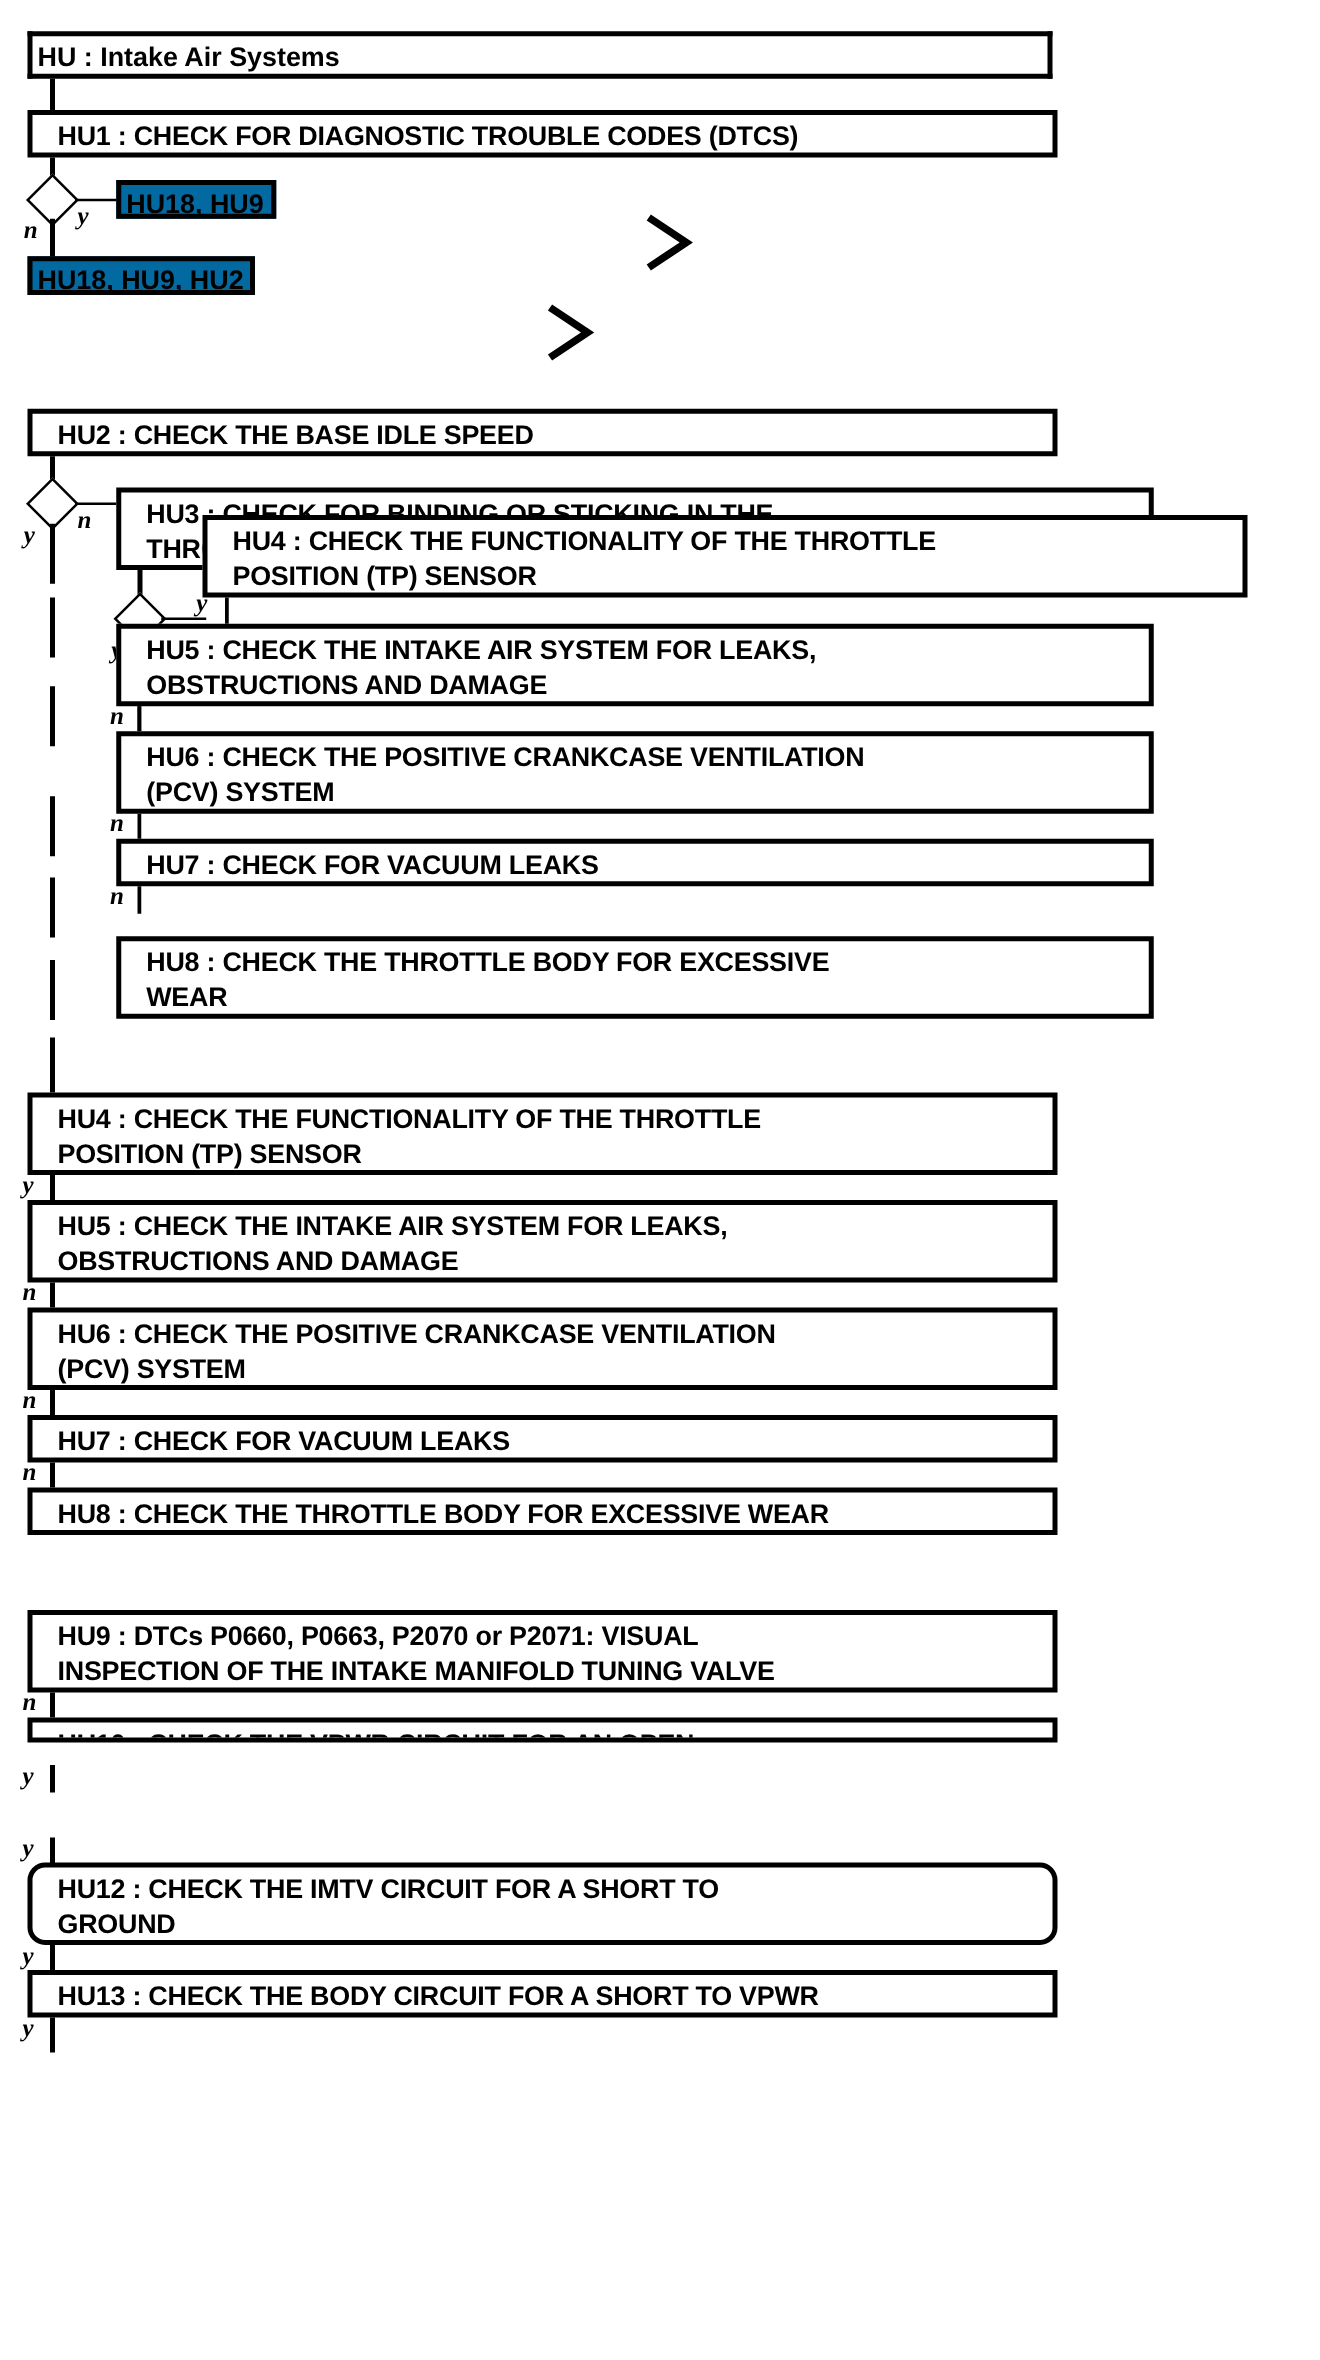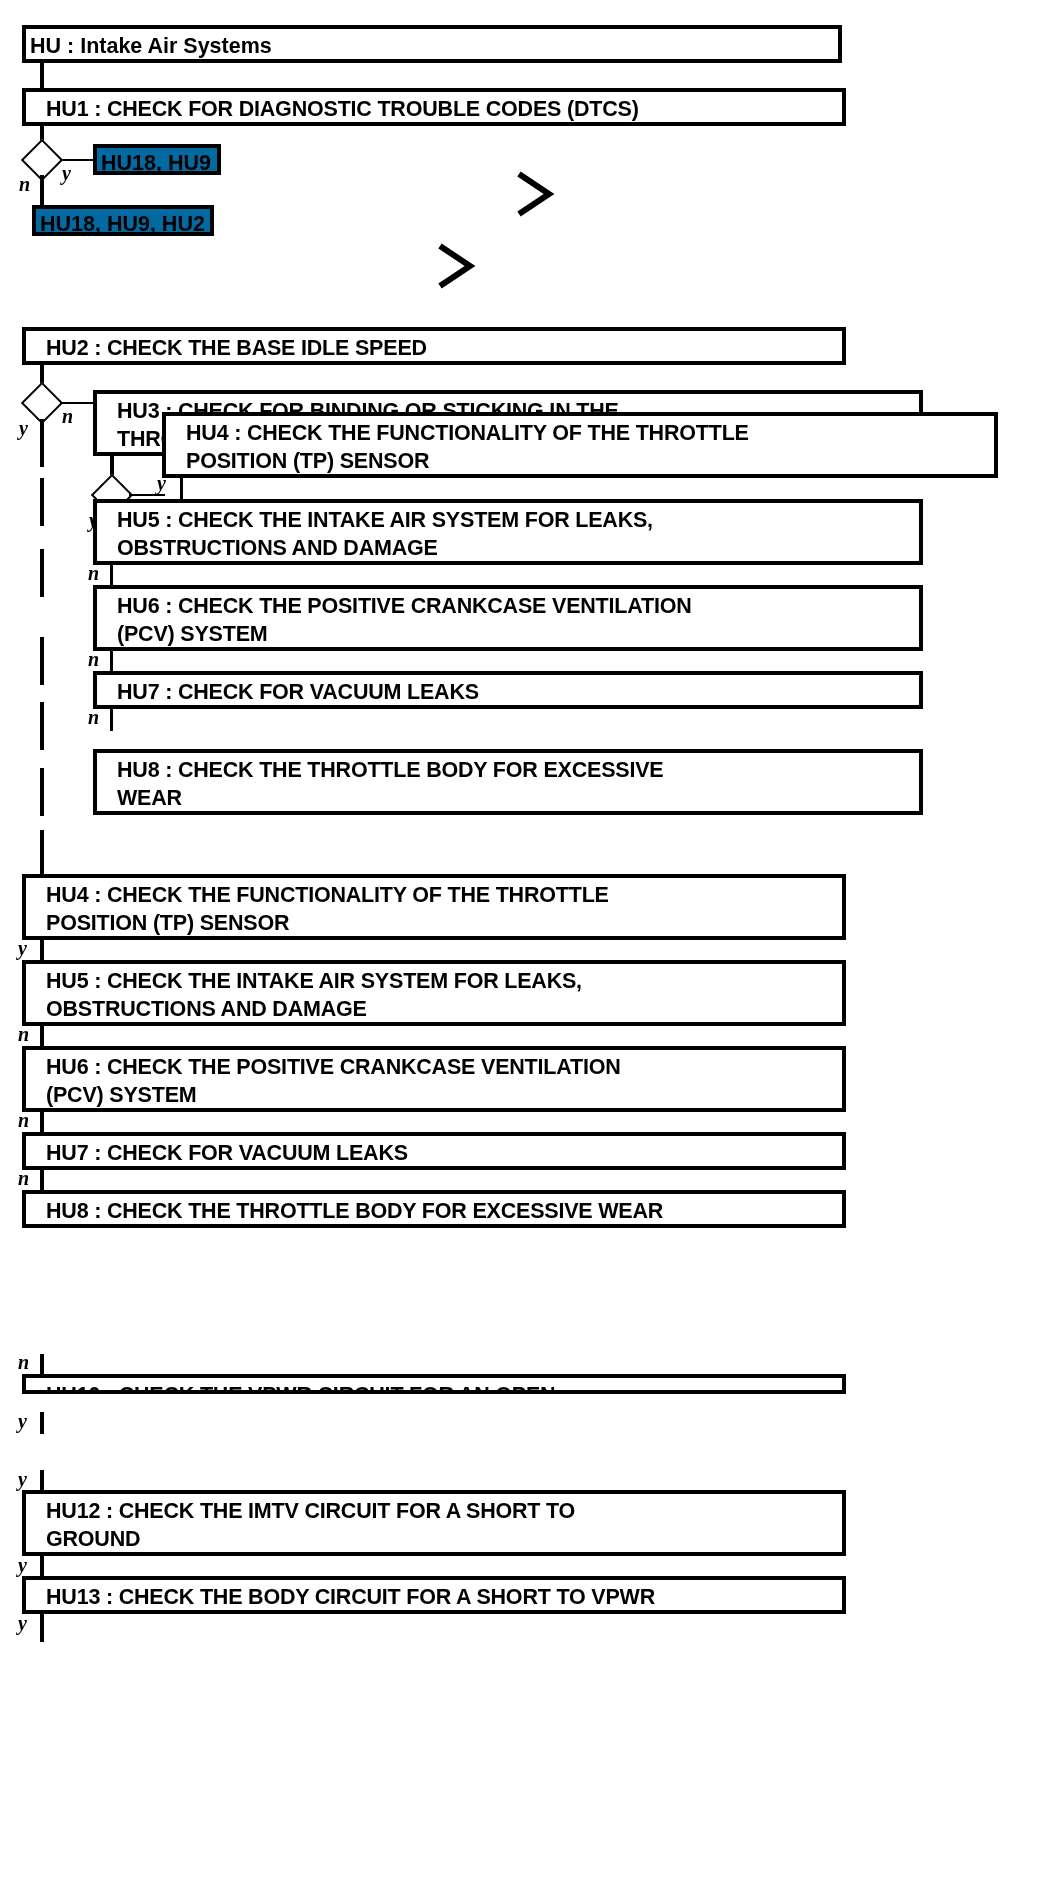--- a/index.html
+++ b/index.html
@@ -110,21 +110,21 @@
 
   <div class="diamond" style="left:27px; top:145px;"></div>
 
   <div class="branch" style="left:19px; top:174px;">n</div>
   <div class="branch" style="left:62px; top:163px;">y</div>
 
   <div class="hline thin" style="left:60px; top:159px; width:36px;"></div>
   <div class="tagbox" style="left:93px; top:144px; width:128px; height:31px;">HU18, HU9</div>
 
   <div class="vline" style="left:40px; top:175px; height:32px;"></div>
-  <div class="tagbox" style="left:32px; top:205px; width:182px; height:31px;">HU18, HU9, HU2</div>
+  <div class="tagbox" style="left:22px; top:205px; width:182px; height:31px;">HU18, HU9, HU2</div>
 
   <div class="chev" style="left:513px; top:168px;">
     <svg width="44" height="52" viewBox="0 0 44 52" aria-hidden="true">
       <polyline points="6,6 36,26 6,46" fill="none" stroke="#000" stroke-width="6"></polyline>
     </svg>
   </div>
   <div class="chev" style="left:434px; top:240px;">
     <svg width="44" height="52" viewBox="0 0 44 52" aria-hidden="true">
       <polyline points="6,6 36,26 6,46" fill="none" stroke="#000" stroke-width="6"></polyline>
     </svg>
@@ -200,31 +200,33 @@
 (PCV) SYSTEM</div>
   <div class="vline" style="left:40px; top:1112px; height:22px;"></div>
   <div class="branch" style="left:18px; top:1110px;">n</div>
 
   <div class="box" style="left:22px; top:1132px; width:824px; height:38px;">HU7 : CHECK FOR VACUUM LEAKS</div>
   <div class="vline" style="left:40px; top:1170px; height:22px;"></div>
   <div class="branch" style="left:18px; top:1168px;">n</div>
 
   <div class="box" style="left:22px; top:1190px; width:824px; height:38px;">HU8 : CHECK THE THROTTLE BODY FOR EXCESSIVE WEAR</div>
 
+  <div class="box" style="left:22px; top:1288px; width:824px; height:66px;">HU9 : DTCs P0660, P0663, P2070 or P2071: VISUAL
+INSPECTION OF THE INTAKE MANIFOLD TUNING VALVE</div>
   <div class="vline" style="left:40px; top:1354px; height:22px;"></div>
   <div class="branch" style="left:18px; top:1352px;">n</div>
 
   <div class="box" style="left:22px; top:1374px; width:824px; height:20px;">HU10 : CHECK THE VPWR CIRCUIT FOR AN OPEN</div>
   <div class="vline" style="left:40px; top:1412px; height:22px;"></div>
   <div class="branch" style="left:18px; top:1411px;">y</div>
 
   <div class="vline" style="left:40px; top:1470px; height:22px;"></div>
   <div class="branch" style="left:18px; top:1469px;">y</div>
 
-  <div class="box" style="left:22px; top:1490px; width:824px; height:66px;">HU12 : CHECK THE IMTV CIRCUIT FOR A SHORT TO
+  <div class="box" style="left:22px; top:1490px; width:824px; height:66px;border-radius:14px;">HU12 : CHECK THE IMTV CIRCUIT FOR A SHORT TO
 GROUND</div>
   <div class="vline" style="left:40px; top:1556px; height:22px;"></div>
   <div class="branch" style="left:18px; top:1555px;">y</div>
 
   <div class="box" style="left:22px; top:1576px; width:824px; height:38px;">HU13 : CHECK THE BODY CIRCUIT FOR A SHORT TO VPWR</div>
   <div class="vline" style="left:40px; top:1614px; height:28px;"></div>
   <div class="branch" style="left:18px; top:1613px;">y</div>
 
 </div>
 

